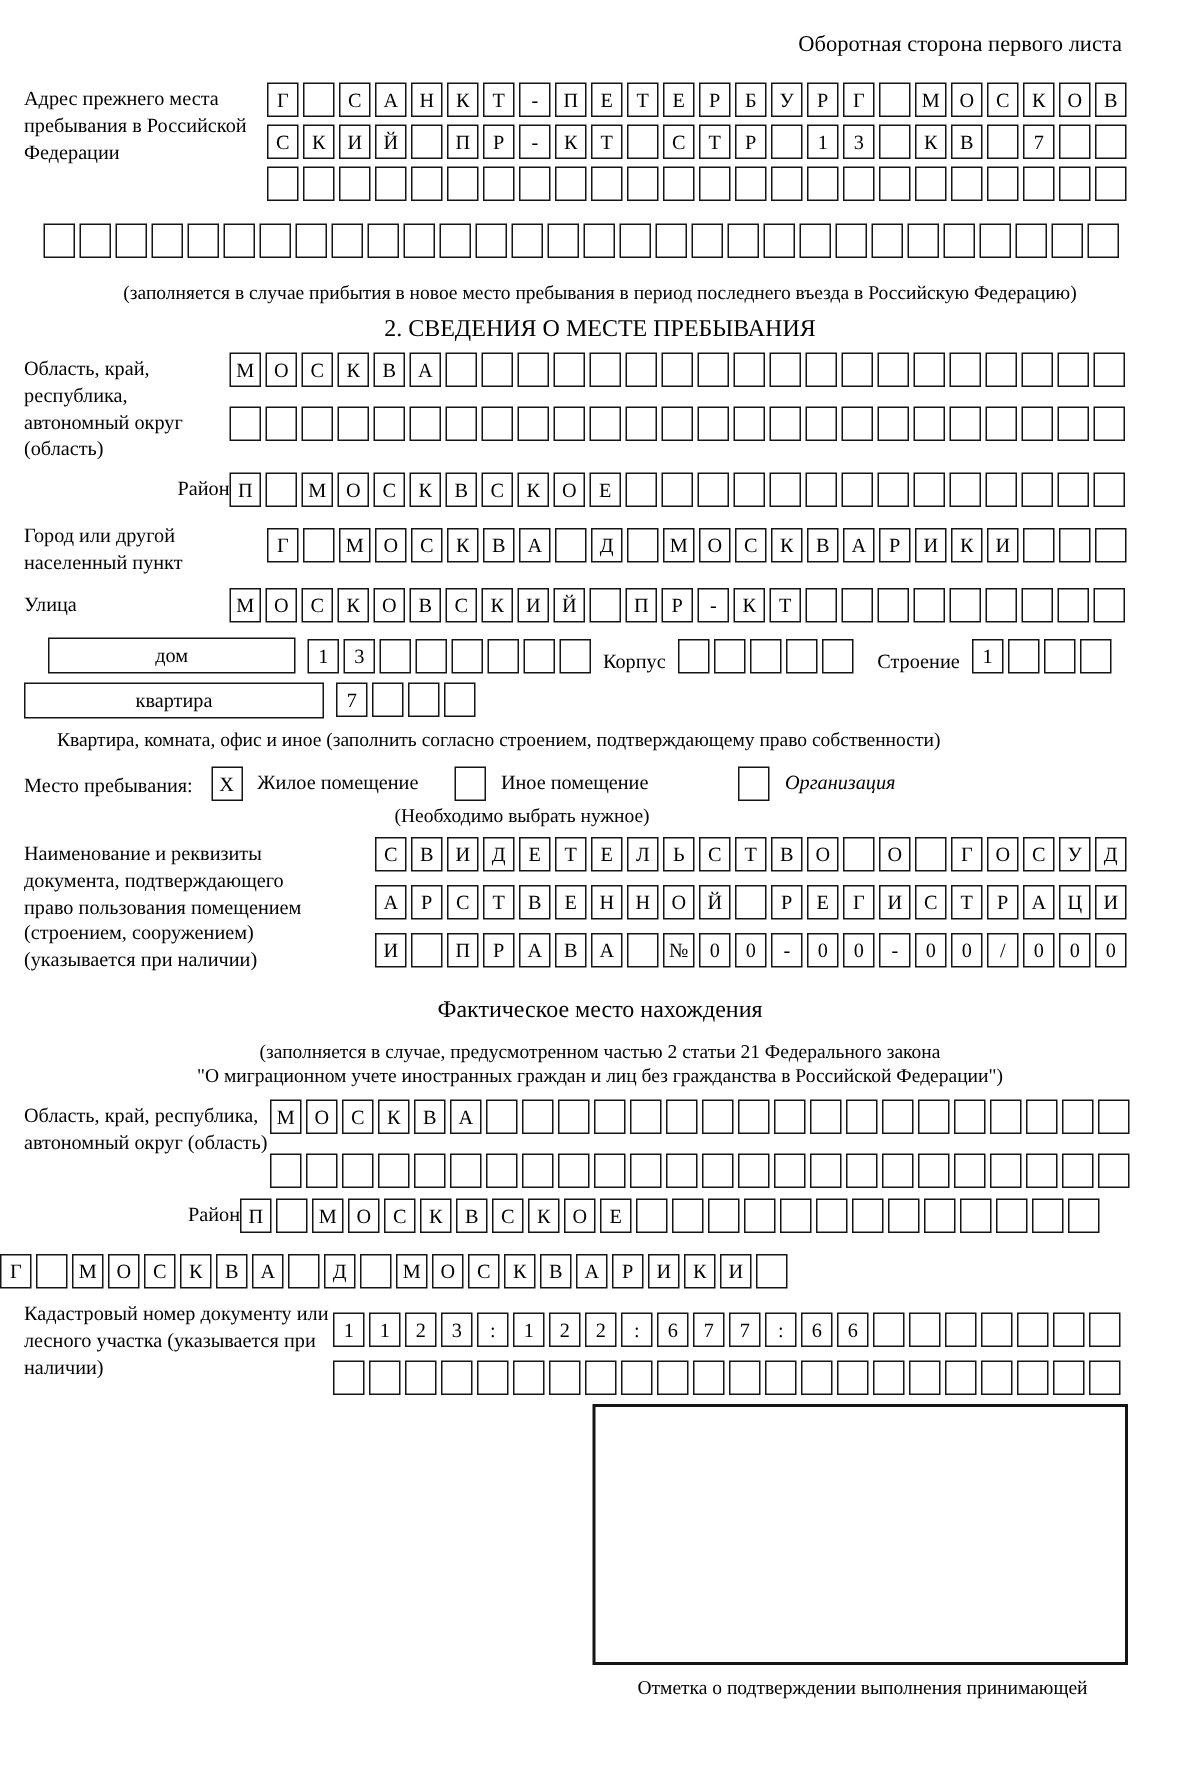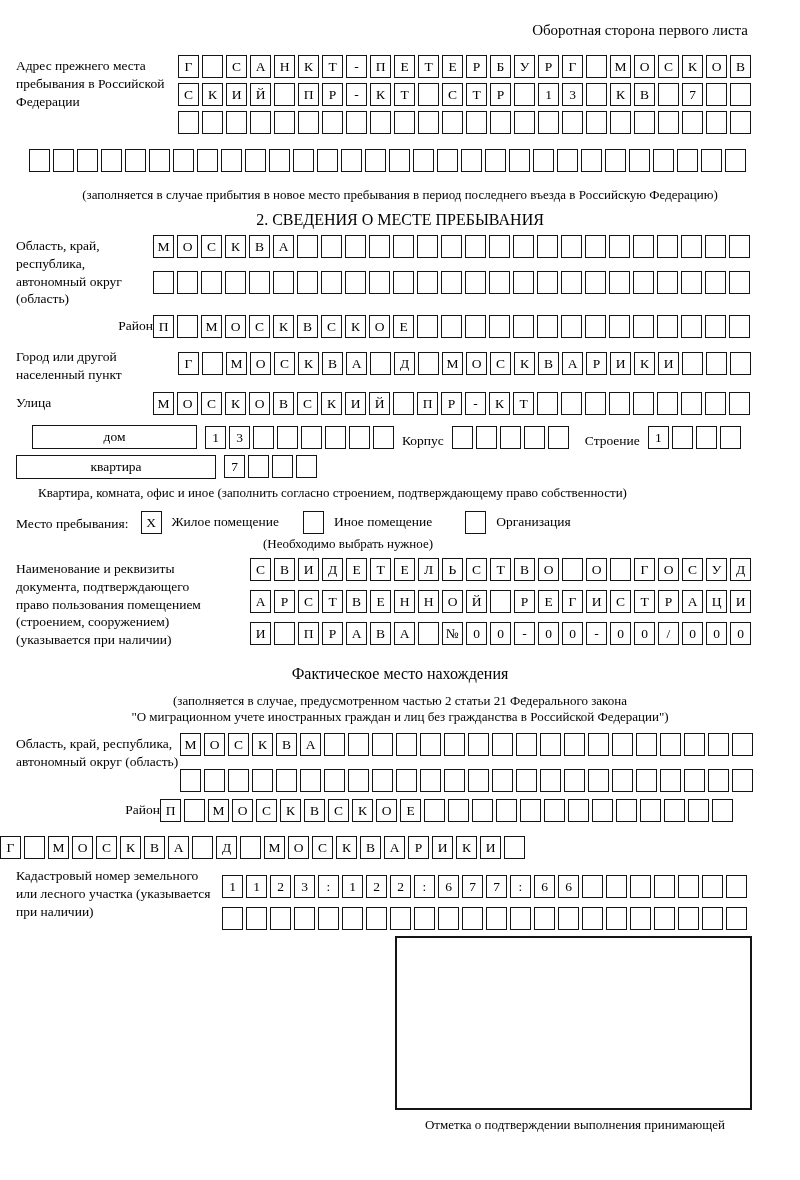--- a/index.html
+++ b/index.html
@@ -350,21 +350,21 @@
   <div class="row mt10" style="align-items:center;">
     <div class="lbl" style="padding-top:3px;">Место пребывания:</div>
     <div class="opt" style="margin-left:12px;">
       <div class="cell">X</div>
       <div class="inline-lbl">Жилое помещение</div>
     </div>
     <div class="opt">
       <div class="cell"> </div>
       <div class="inline-lbl">Иное помещение</div>
     </div>
-    <div class="opt" style="margin-left:33px;">
+    <div class="opt" style="margin-left:60px;font-style:italic;">
       <div class="cell"> </div>
       <div class="inline-lbl">Организация</div>
     </div>
   </div>
   <div class="doc-note-center mt2" style="margin-left:38px;">(Необходимо выбрать нужное)</div>
 
   <div class="row mt6">
     <div class="lbl w250" style="max-width:250px;padding-right:28px;">Наименование и реквизиты документа, подтверждающего право пользования помещением (строением, сооружением) (указывается при наличии)</div>
     <div class="stack">
       <div class="boxes">
@@ -552,21 +552,21 @@
         <div class="cell">А</div>
         <div class="cell">Р</div>
         <div class="cell">И</div>
         <div class="cell">К</div>
         <div class="cell">И</div>
         <div class="cell"></div>
       </div>
   </div>
 
   <div class="row mt6">
-    <div class="lbl w222" style="max-width:222px;">Кадастровый номер земельного или лесного участка (указывается при наличии)</div>
+    <div class="lbl w222" style="max-width:222px;">Кадастровый номер документу или лесного участка (указывается при наличии)</div>
     <div class="stack" style="margin-top:10px;">
       <div class="boxes">
           <div class="cell">1</div>
           <div class="cell">1</div>
           <div class="cell">2</div>
           <div class="cell">3</div>
           <div class="cell">:</div>
           <div class="cell">1</div>
           <div class="cell">2</div>
           <div class="cell">2</div>

